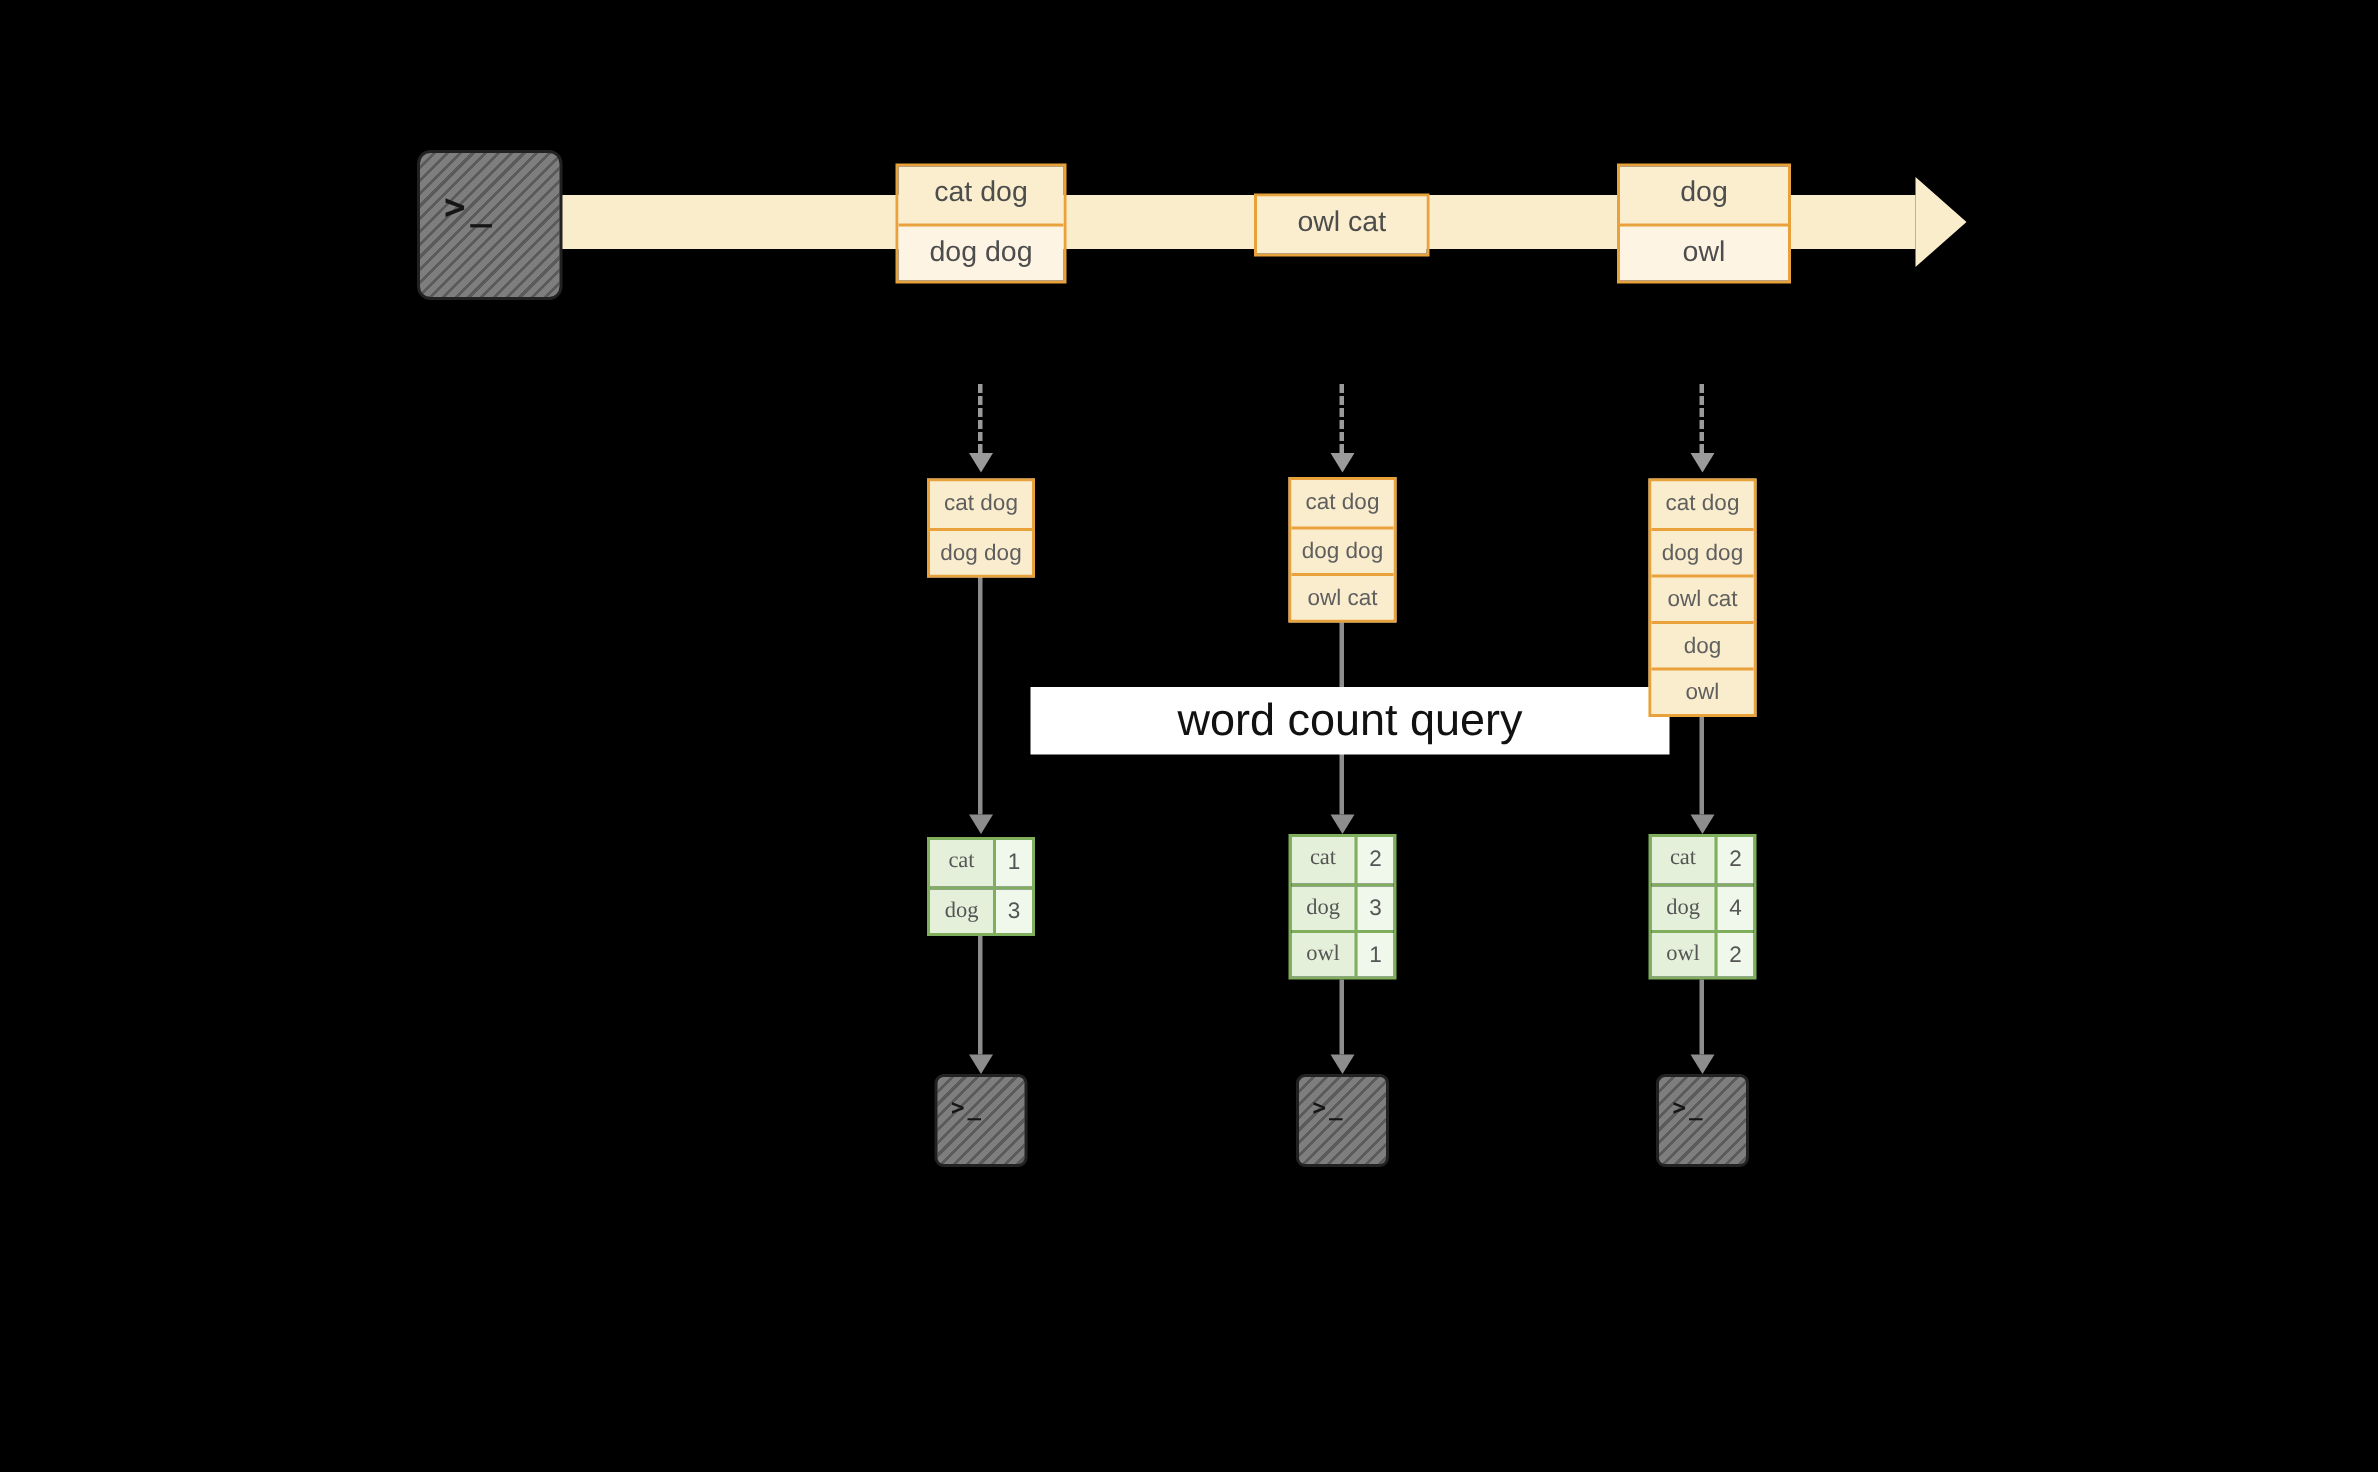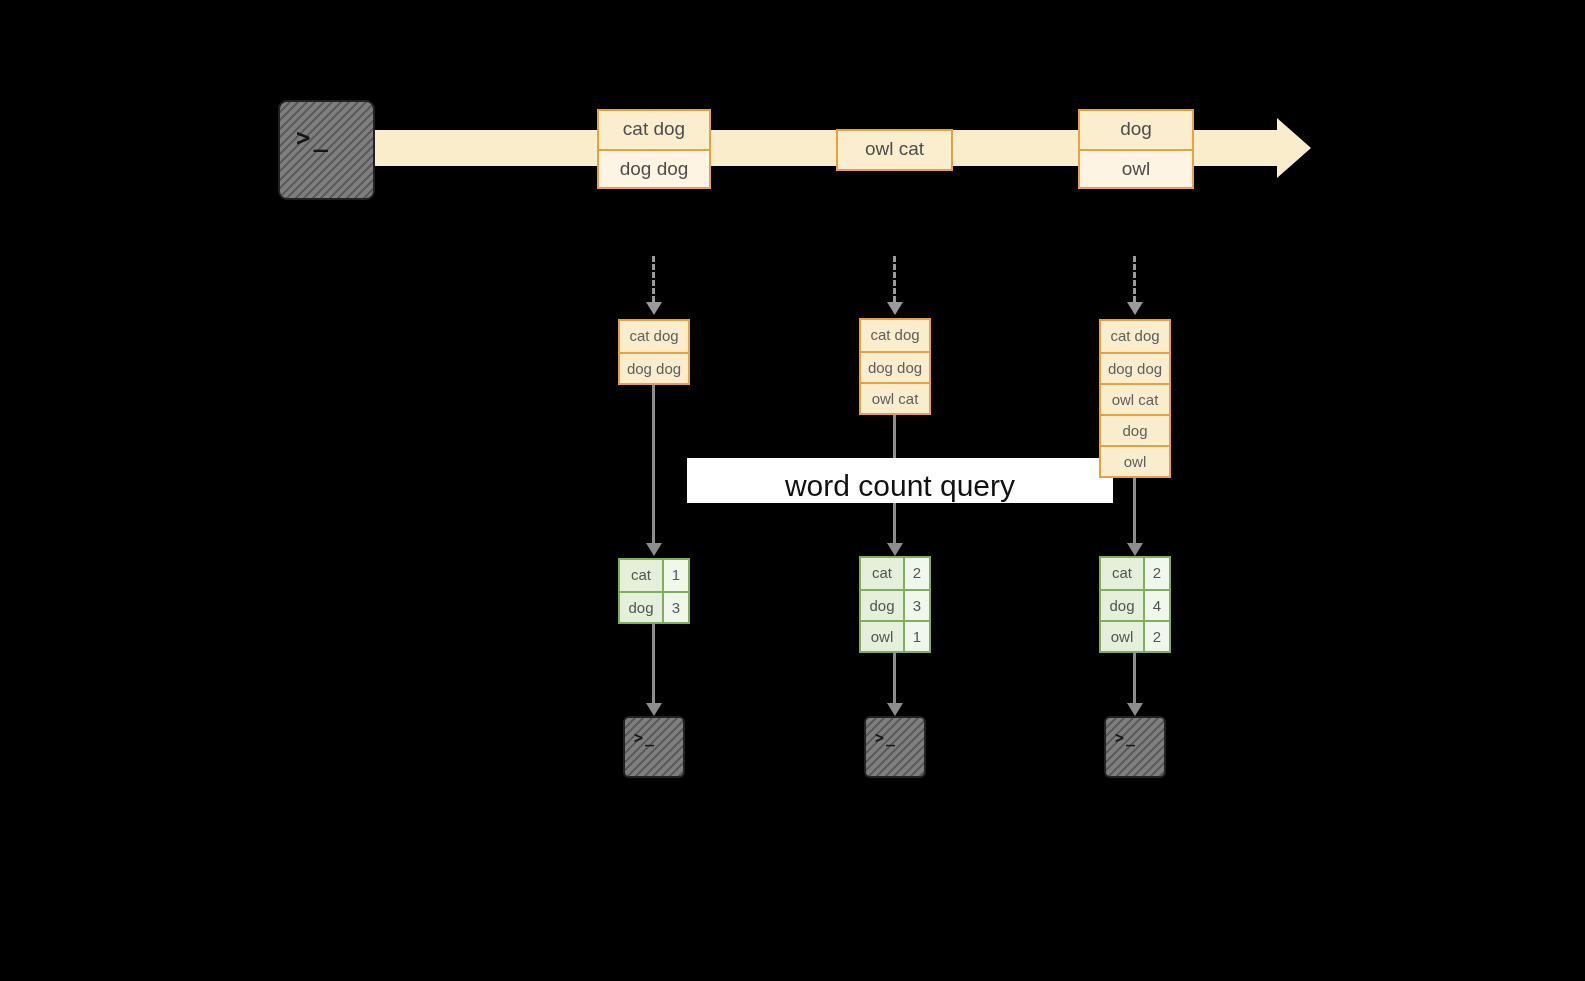--- a/index.html
+++ b/index.html
@@ -37,26 +37,26 @@
   
   .input-table { position:absolute; width:72px; border:2px solid #E9A23B; z-index:4; background:#FAEDCE; }
   .input-table.overlap { z-index:6; }
   .input-row { height:31px; line-height:29px; text-align:center; font-size:15px; color:#5f5f5f; background:#FAEDCE; }
   .input-row + .input-row { border-top:2px solid #E9A23B; }
 
   
   .result-table { position:absolute; width:72px; border:2px solid #7FAE5C; z-index:4; }
   .result-row { display:flex; height:31px; }
   .result-row + .result-row { border-top:2px solid #7FAE5C; }
-  .result-word { width:44px; border-right:2px solid #7FAE5C; background:#E4F0DA; text-align:center; line-height:29px; font-size:15px; color:#555555; }
+  .result-word { width:44px; border-right:2px solid #7FAE5C; background:#E4F0DA; text-align:center; line-height:29px; font-size:15px; color:#555555;font-family:Liberation Serif, serif; }
   .result-count { flex:1; background:#F0F7EB; text-align:center; line-height:29px; font-size:15px; color:#555555; }
 
   
   .banner { position:absolute; left:687px; top:458px; width:426px; height:45px; background:#FFFFFF; z-index:5;
-    display:flex; align-items:flex-end; justify-content:center; }
+    display:flex; align-items:center; justify-content:center; }
   .banner span { font-size:30px; color:#111111; }
 </style>
 </head>
 <body>
 
 <div class="canvas">
 
   <div class="stream-bar"></div>
   <div class="stream-head"></div>
 

